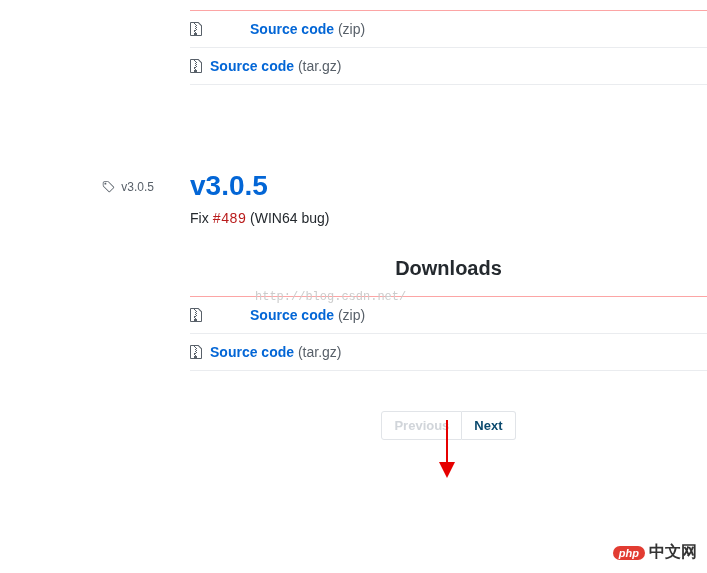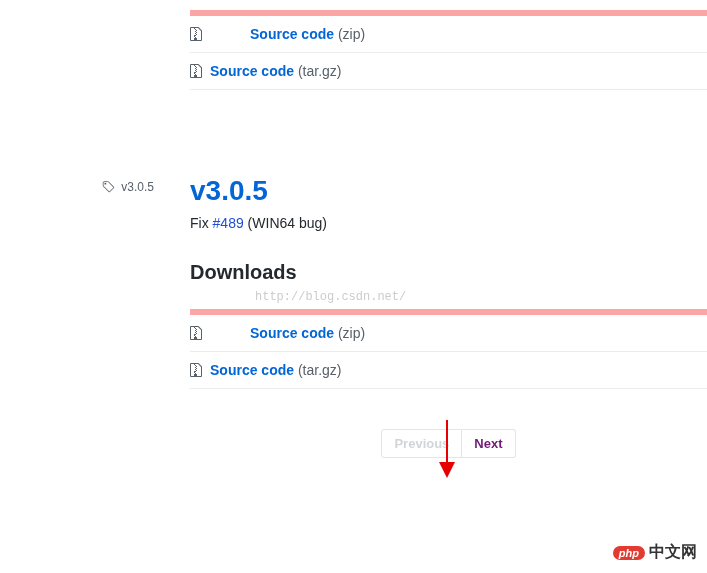--- a/index.html
+++ b/index.html
@@ -42,21 +42,21 @@
     .release-block {
       border-bottom: none;
     }
     .dl-item {
       display: flex;
       align-items: center;
       gap: 8px;
       padding: 10px 0;
       border-bottom: 1px solid #eaecef;
     }
-    .dl-item.first { border-top: 6px solid #fca5a5; gap: 48px; }
+    .dl-item.first { border-top: 1px solid #fca5a5; gap: 48px; }
     .dl-item svg { fill: #586069; flex-shrink: 0; }
     .dl-link {
       color: #0366d6;
       font-weight: 600;
       font-size: 14px;
       text-decoration: none;
     }
     .dl-format {
       color: #586069;
       font-weight: 400;
@@ -90,45 +90,46 @@
       text-decoration: none;
     }
     .commits-link {
       color: #24292e;
       font-weight: 600;
     }
     .release-body {
       font-size: 14px;
       margin-bottom: 30px;
     }
-    .issue-link { color: #1d4ed8; text-decoration: none; }
+    .issue-link { color: #b91c1c; text-decoration: none; font-family: Liberation Mono, monospace; }
     .downloads-heading {
       font-size: 20px;
       font-weight: 600;
-      margin-bottom: 25px;
+      margin-bottom: 16px;
+      text-align: center;
     }
     .pagination {
       display: flex;
       justify-content: center;
       margin-top: 40px;
       gap: 0;
     }
     .page-btn {
       padding: 6px 12px;
       border: 1px solid #e1e4e8;
       background: #fff;
       font-size: 13px;
       font-weight: 600;
       cursor: pointer;
       text-decoration: none;
     }
     .page-btn:first-child { border-radius: 3px 0 0 3px; }
     .page-btn:last-child { border-radius: 0 3px 3px 0; border-left: none; }
     .page-btn.disabled { color: #d1d5da; cursor: default; }
-    .page-btn.enabled { color: #701a75; }
+    .page-btn.enabled { color: #0c4a6e; }
     .watermark {
       position: absolute;
       left: 255px;
       top: 290px;
       color: #cccccc;
       font-family: "Courier New", monospace;
       font-size: 12px;
       pointer-events: none;
     }
     .logo-badge {

